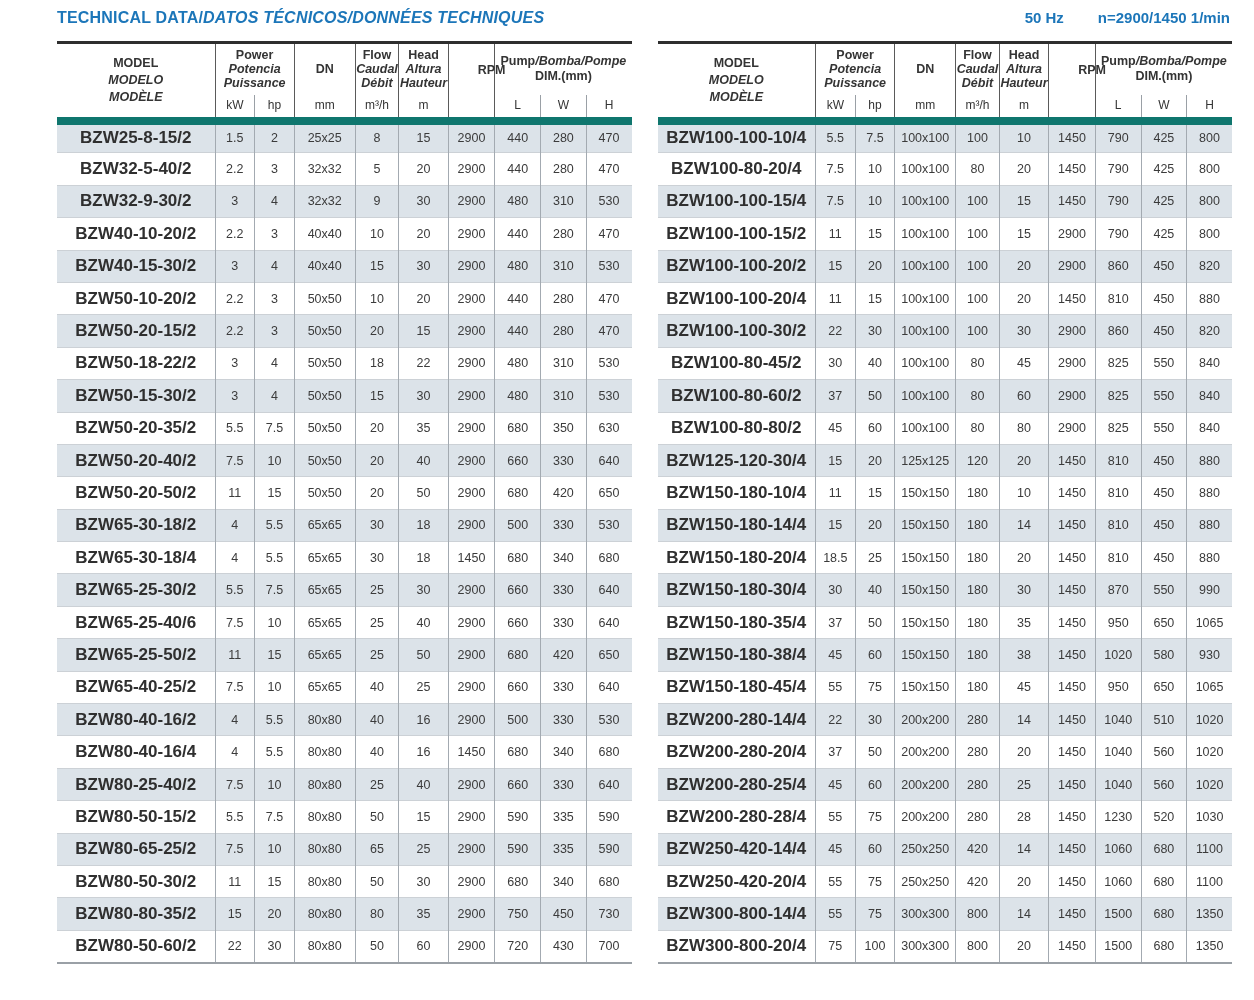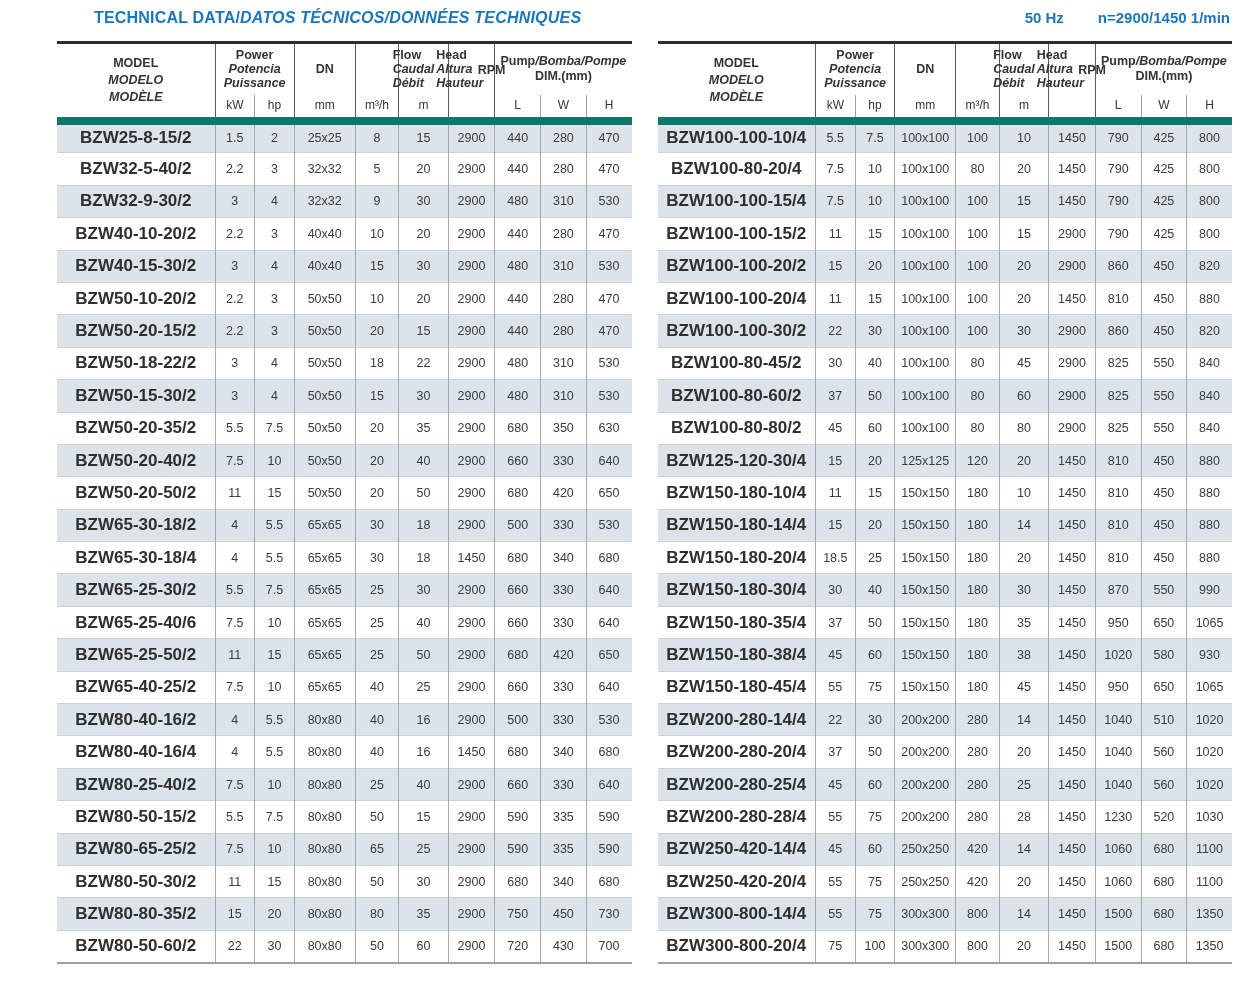--- a/index.html
+++ b/index.html
@@ -18,21 +18,20 @@
     align-items: baseline;
     padding: 0 24px 0 57px;
     height: 30px;
   }
   .page-title {
     font-size: 16px;
     font-weight: bold;
     color: #1c76b9;
     letter-spacing: 0.2px;
     white-space: nowrap;
-    margin-left: 37px;
   }
   .page-title .italic-part { font-style: italic; }
   .freq-block {
     display: flex;
     gap: 34px;
     font-size: 15px;
     font-weight: bold;
     color: #1c76b9;
     white-space: nowrap;
   }
@@ -71,21 +70,21 @@
     vertical-align: middle;
     background: #ffffff;
     color: #343434;
     padding: 1px 0;
     line-height: 1.12;
   }
   thead tr.main-row th { height: 52px; font-size: 12.5px; }
   thead tr.unit-row th { height: 26px; font-size: 12px; font-weight: normal; }
   th .lang-line { display: block; }
   th .lang-line.italic { font-style: italic; }
-  th.h-flow, th.h-head { font-size: 11px; padding-left: 37px; }
+  th.h-flow, th.h-head { font-size: 11px; }
   th.h-dim { font-size: 10.5px; line-height: 1.25; }
   th.h-dim .dim-sub { font-style: normal; }
   th.h-dim .italic-part { font-style: italic; }
   th.h-model { font-size: 13px; line-height: 1.35; }
   th.h-rpm { vertical-align: top; padding-top: 19px; padding-left: 29px; }
 
   
   th.sep-dark  { border-left: 1px solid #5a5a5a; }
   th.sep-light { border-left: 1px solid #9aa0a6; }
 

